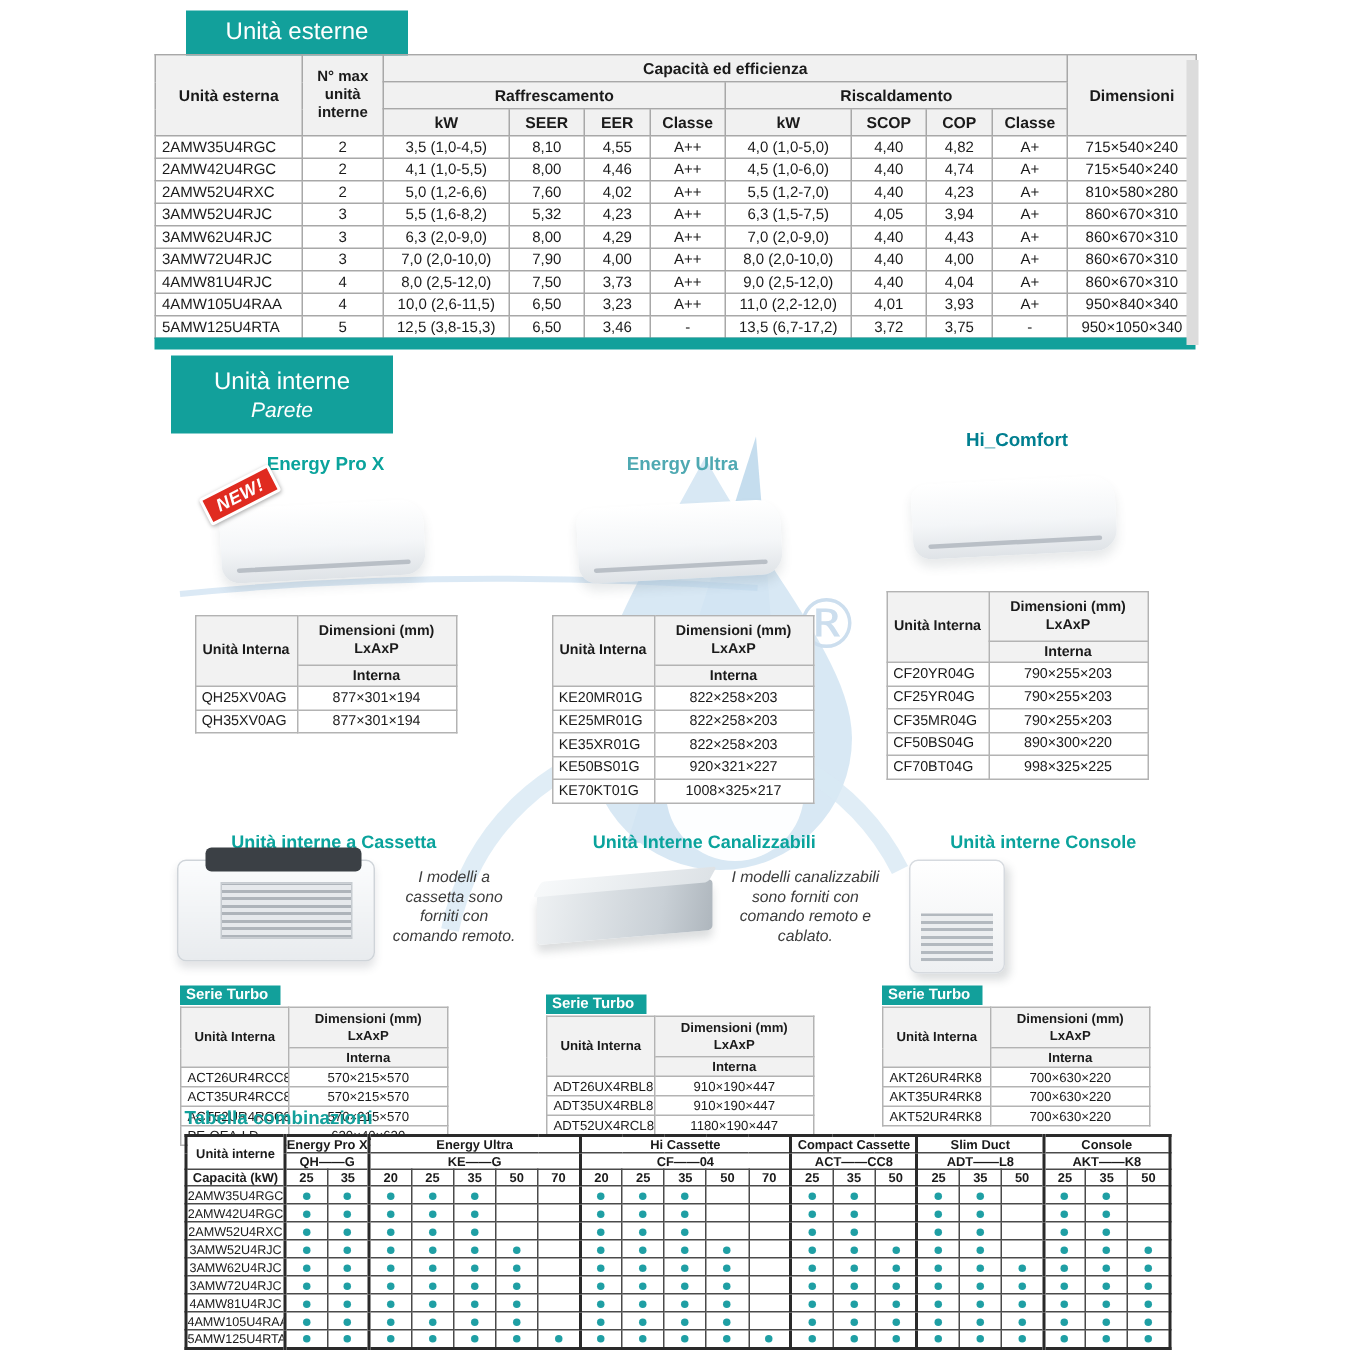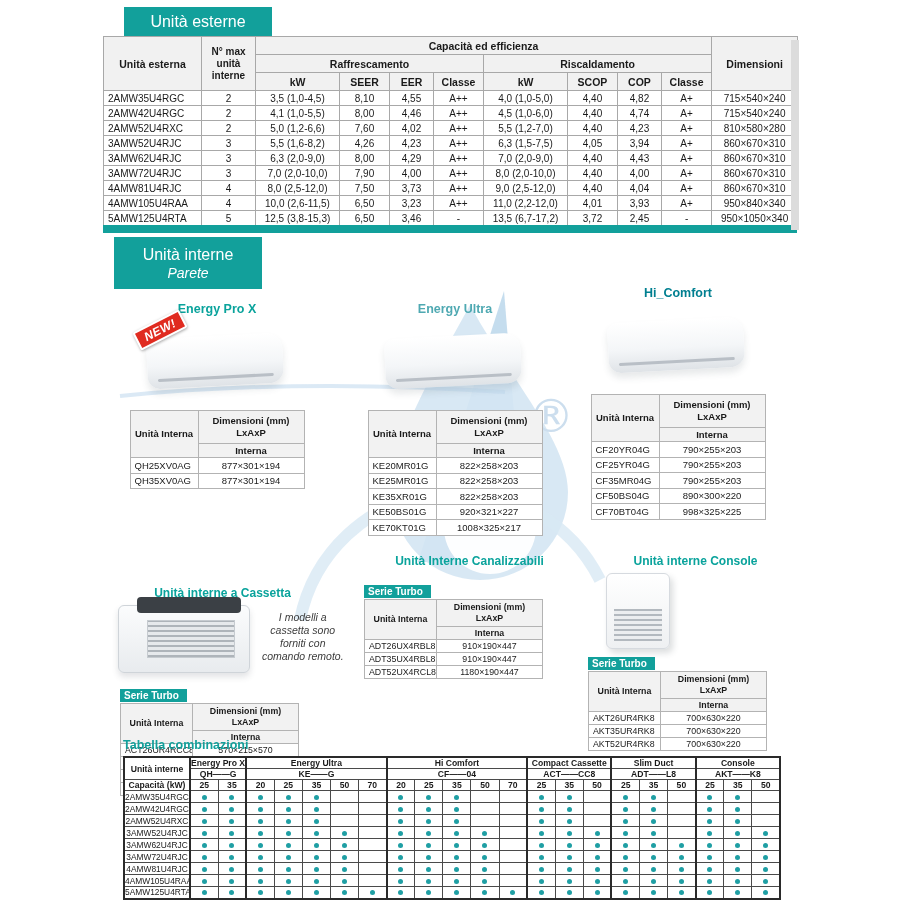--- a/index.html
+++ b/index.html
@@ -175,21 +175,21 @@
             <td>5,5 (1,2-7,0)</td>
             <td>4,40</td>
             <td>4,23</td>
             <td>A+</td>
             <td>810×580×280</td>
           </tr>
           <tr>
             <td class="c0">3AMW52U4RJC</td>
             <td>3</td>
             <td>5,5 (1,6-8,2)</td>
-            <td>4,26</td>
+            <td>5,32</td>
             <td>4,23</td>
             <td>A++</td>
             <td>6,3 (1,5-7,5)</td>
             <td>4,05</td>
             <td>3,94</td>
             <td>A+</td>
             <td>860×670×310</td>
           </tr>
           <tr>
             <td class="c0">3AMW62U4RJC</td>
@@ -245,21 +245,21 @@
           </tr>
           <tr>
             <td class="c0">5AMW125U4RTA</td>
             <td>5</td>
             <td>12,5 (3,8-15,3)</td>
             <td>6,50</td>
             <td>3,46</td>
             <td>-</td>
             <td>13,5 (6,7-17,2)</td>
             <td>3,72</td>
-            <td>2,45</td>
+            <td>3,75</td>
             <td>-</td>
             <td>950×1050×340</td>
           </tr>
         </tbody>
     </table>
     <div id="ot-band"></div>
     <div id="ot-strip"></div>
 
     <div id="banner-in" class="banner">
       <span>Unità interne</span>
@@ -389,21 +389,21 @@
               <td>890×300×220</td>
             </tr>
             <tr>
               <td class="c0">CF70BT04G</td>
               <td>998×325×225</td>
             </tr>
           </tbody>
       </table>
     </div>
 
-    <div class="type-col small" style="left:100px;top:586px;width:245px;">
+    <div class="type-col small" style="left:100px;top:554px;width:245px;">
       <div class="type-title">Unità interne a Cassetta</div>
       <div class="type-body">
         <div class="cassette">
             <div class="grille"></div>
           </div>
         <div class="desc" style="width:92px;margin-left:10px;">I modelli a cassetta sono forniti con comando remoto.</div>
       </div>
       <div style="margin-left:20px;margin-top:6px;">
         <span class="serie-tag">Serie Turbo</span>
         <table class="st">
@@ -440,20 +440,24 @@
                 <td class="c0">PE-QEA-LD</td>
                 <td>620×40×620</td>
               </tr>
             </tbody>
         </table>
       </div>
     </div>
 
     <div class="type-col small" style="left:352px;top:554px;width:235px;">
       <div class="type-title t-light">Unità Interne Canalizzabili</div>
+      <div class="type-body">
+        <div class="duct"></div>
+        <div class="desc" style="width:120px;margin-left:12px;">I modelli canalizzabili sono forniti con comando remoto e cablato.</div>
+      </div>
       <div style="margin-left:12px;margin-top:12px;">
         <span class="serie-tag">Serie Turbo</span>
         <table class="st">
           <colgroup>
               <col style="width:72px">
               <col style="width:106px">
             </colgroup>
           <thead>
             <tr>
               <th rowspan="2" class="dh">Unità Interna</th>
@@ -528,21 +532,21 @@
       </div>
     </div>
 
     <div id="combo-title">Tabella combinazioni</div>
     <table class="combo">
       <thead>
         <tr id="combo-groups">
           <th rowspan="2" class="lbl">Unità interne</th>
         <th colspan="2" class="gs">Energy Pro X</th>
             <th colspan="5" class="gs">Energy Ultra</th>
-            <th colspan="5" class="gs">Hi Comfort</th>
+            <th colspan="5" class="gs">Hi Cassette</th>
             <th colspan="3" class="gs">Compact Cassette</th>
             <th colspan="3" class="gs">Slim Duct</th>
             <th colspan="3" class="gs">Console</th>
           </tr>
         <tr id="combo-codes">
             <th colspan="2" class="gs">QH——G</th>
             <th colspan="5" class="gs">KE——G</th>
             <th colspan="5" class="gs">CF——04</th>
             <th colspan="3" class="gs">ACT——CC8</th>
             <th colspan="3" class="gs">ADT——L8</th>

